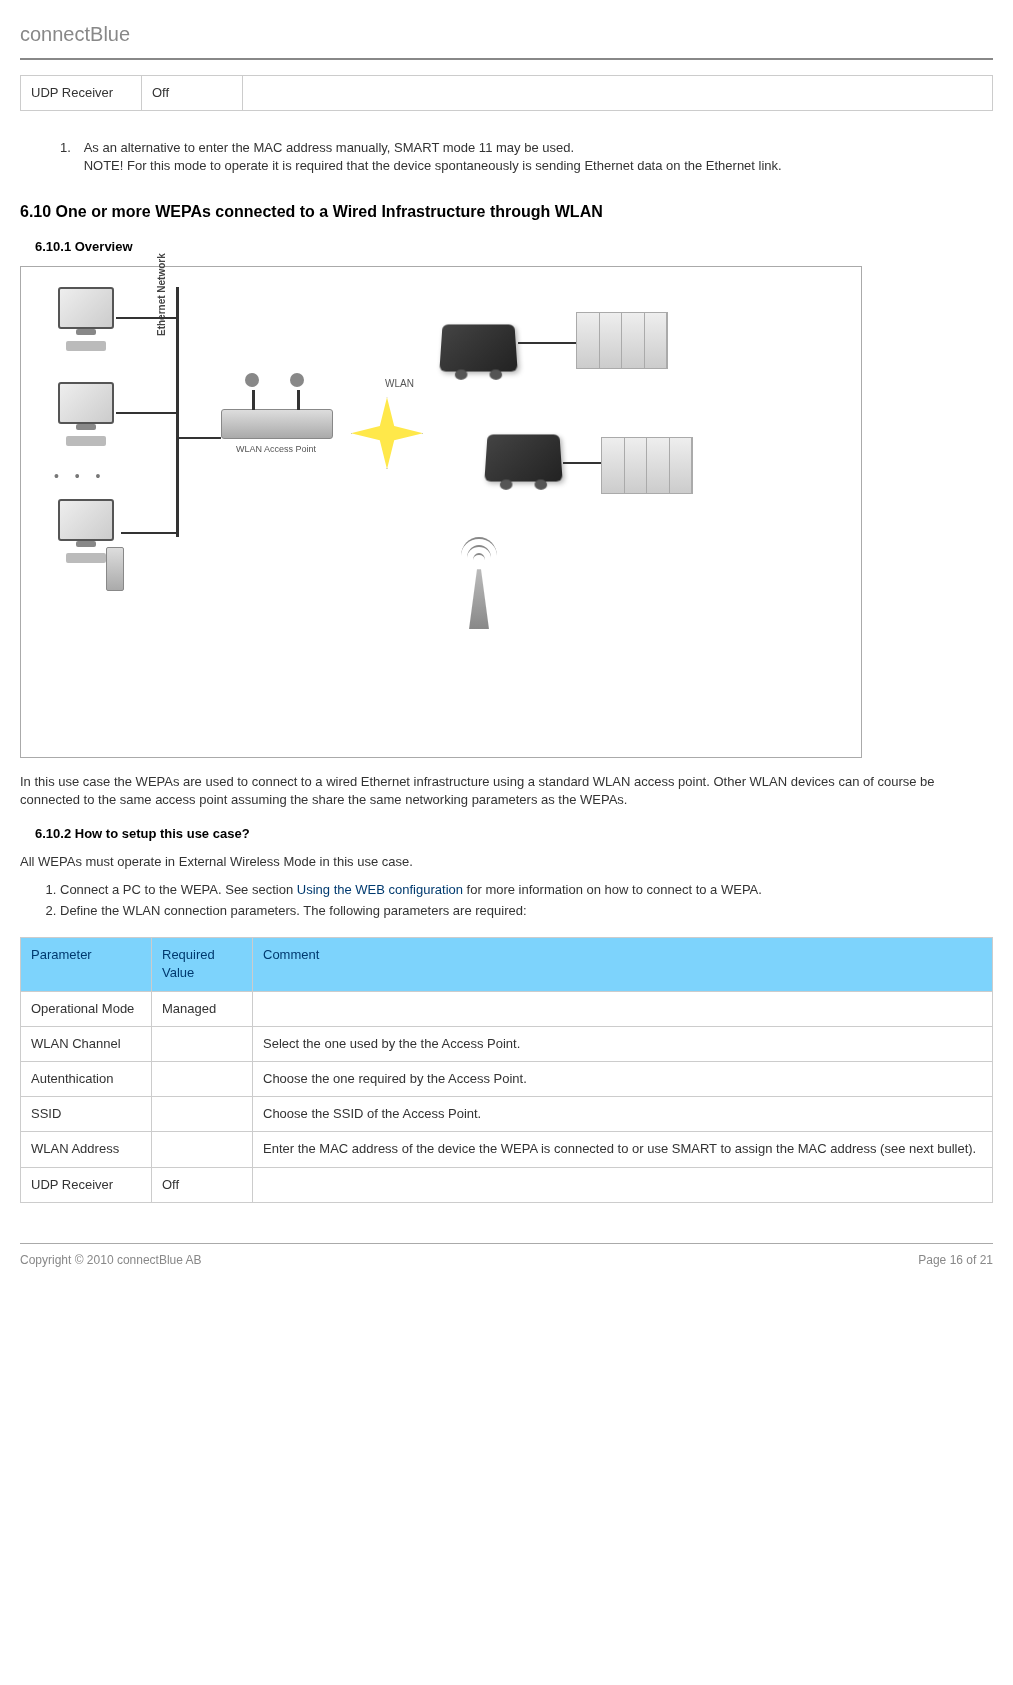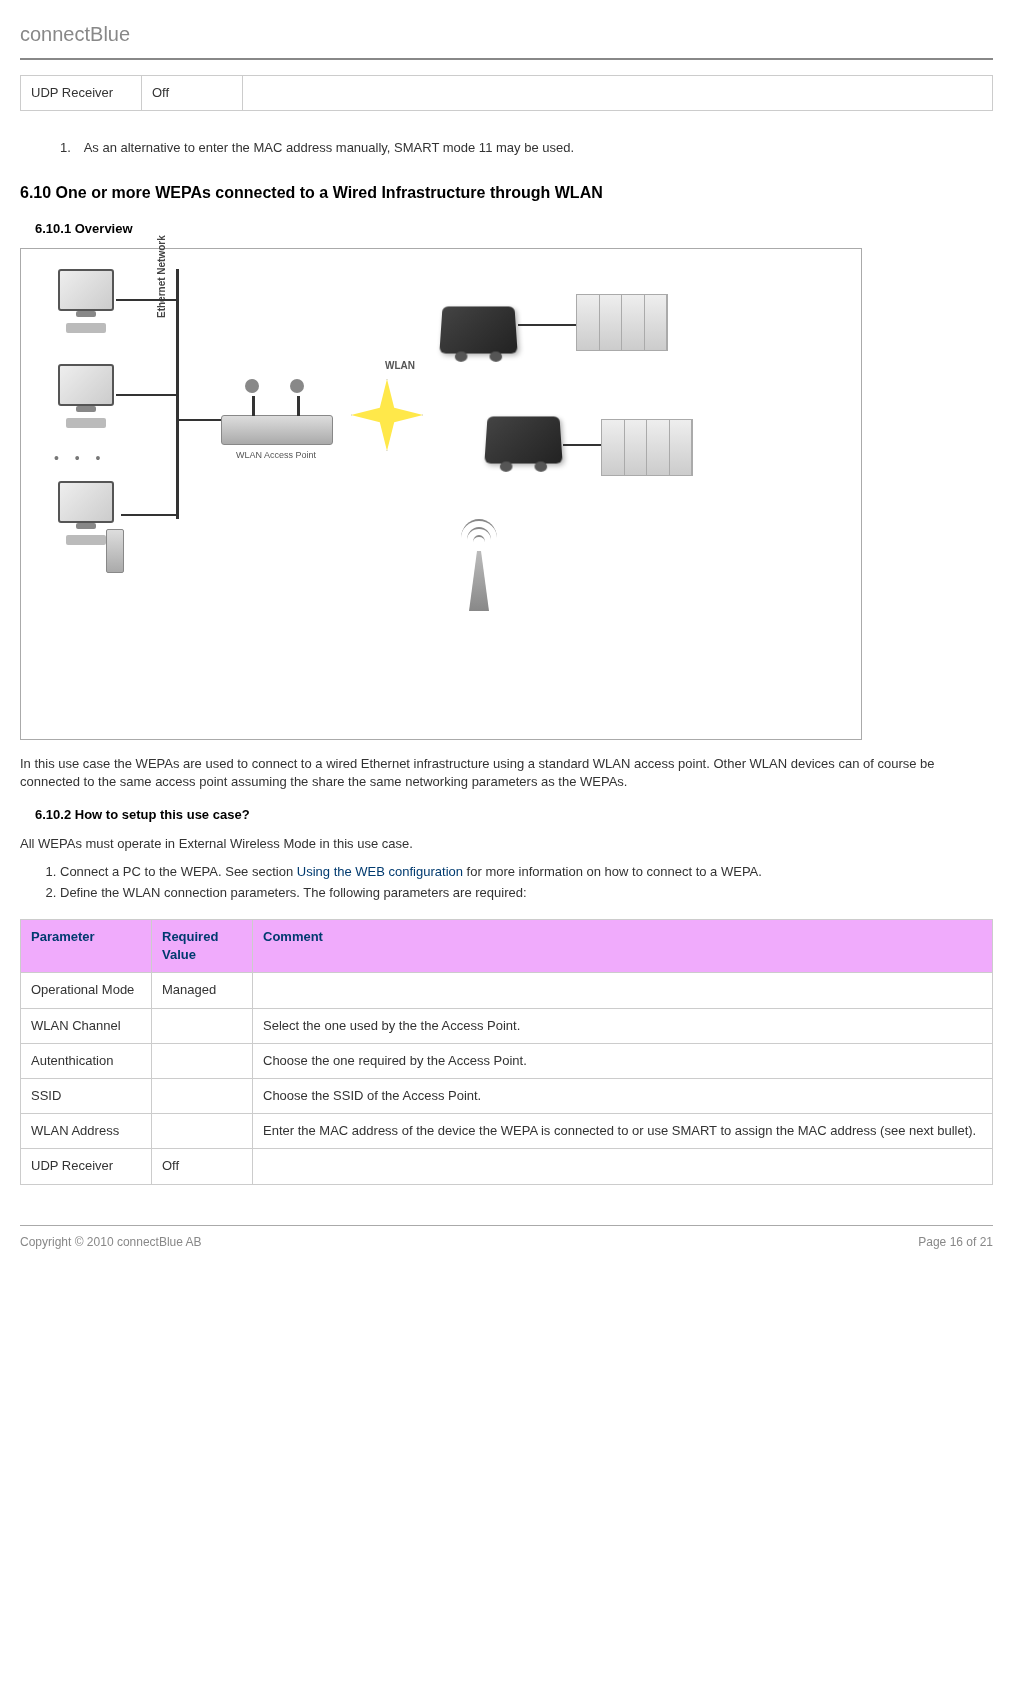--- a/index.html
+++ b/index.html
@@ -28,22 +28,22 @@
     }
     table.data-table td, table.data-table th {
       border: 1px solid #ccc;
       padding: 8px 10px;
       text-align: left;
       vertical-align: top;
       font-size: 13px;
     }
     table.data-table th {
       color: #003a6f;
-      font-weight: bold;
-      background: #f0abfc;
+      font-weight: normal;
+      background: #7dd3fc;
     }
     table.top-table td:first-child { width: 100px; }
     table.top-table td:nth-child(2) { width: 80px; }
     .numbered-note {
       margin: 0 0 20px 40px;
       font-size: 13px;
     }
     .numbered-note .num {
       display: inline-block;
       width: 20px;
@@ -135,21 +135,21 @@
       white-space: nowrap;
     }
     .h-line {
       position: absolute;
       height: 2px;
       background: #333;
     }
     .ap-box {
       position: absolute;
       left: 200px;
-      top: 166px;
+      top: 142px;
       width: 110px;
     }
     .ap-body {
       width: 110px;
       height: 28px;
       background: linear-gradient(#ddd, #aaa);
       border: 1px solid #888;
       border-radius: 3px;
       position: relative;
     }
@@ -175,21 +175,21 @@
       font-size: 9px;
       text-align: center;
       margin-top: 4px;
       color: #555;
     }
     .wlan-label {
       position: absolute;
       left: 364px;
       top: 110px;
       font-size: 10px;
-      font-weight: bold;
+      font-weight: normal;
       color: #555;
     }
     .wlan-burst {
       position: absolute;
       left: 330px;
       top: 130px;
       width: 70px;
       height: 70px;
     }
     .burst-shape {
@@ -290,20 +290,21 @@
     <td>Off</td>
     <td></td>
   </tr>
 </tbody>
   </table>
 
 <div class="numbered-note">
   <span class="num">1.</span>
   <span class="txt">
     <span>As an alternative to enter the MAC address manually, SMART mode 11 may be used.</span><br>
+    <span>NOTE! For this mode to operate it is required that the device spontaneously is sending Ethernet data on the Ethernet link.</span>
   </span>
 </div>
 
 <h2 class="section-heading">6.10 One or more WEPAs connected to a Wired Infrastructure through WLAN</h2>
 
 <h3 class="sub-heading">6.10.1 Overview</h3>
 
 <div class="diagram-box">
   <div class="computer-block" style="left:25px; top:20px;">
     <div class="monitor"></div>

